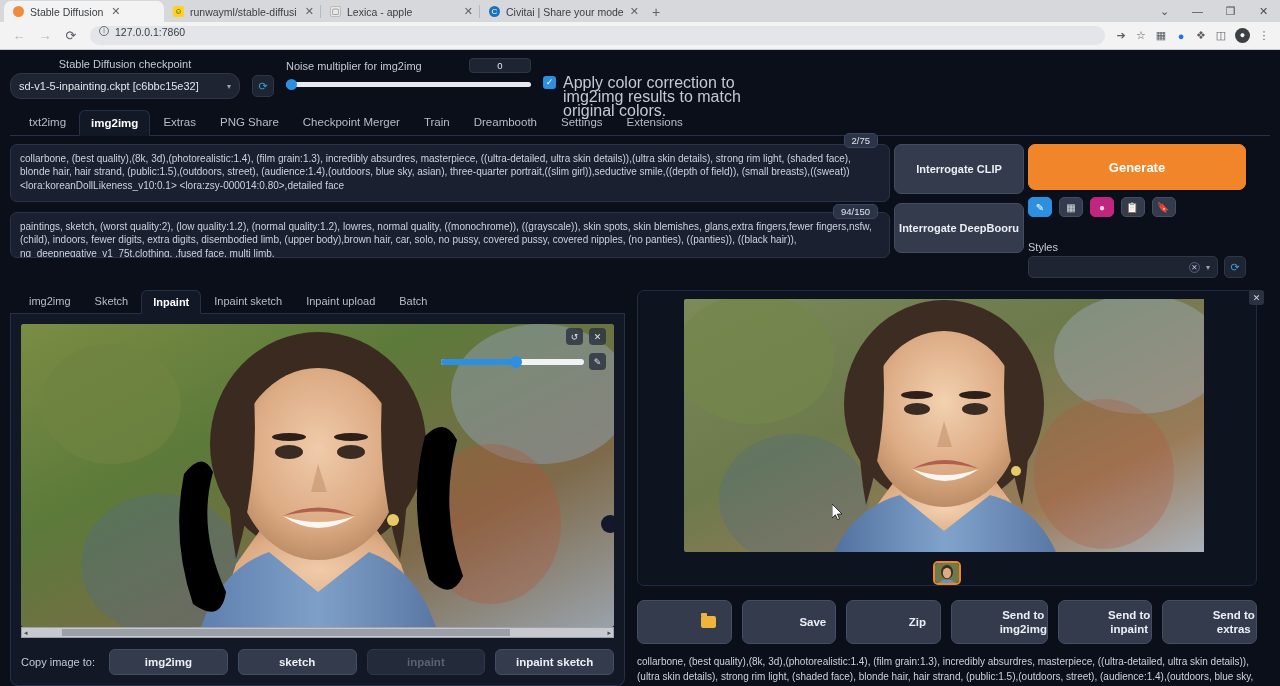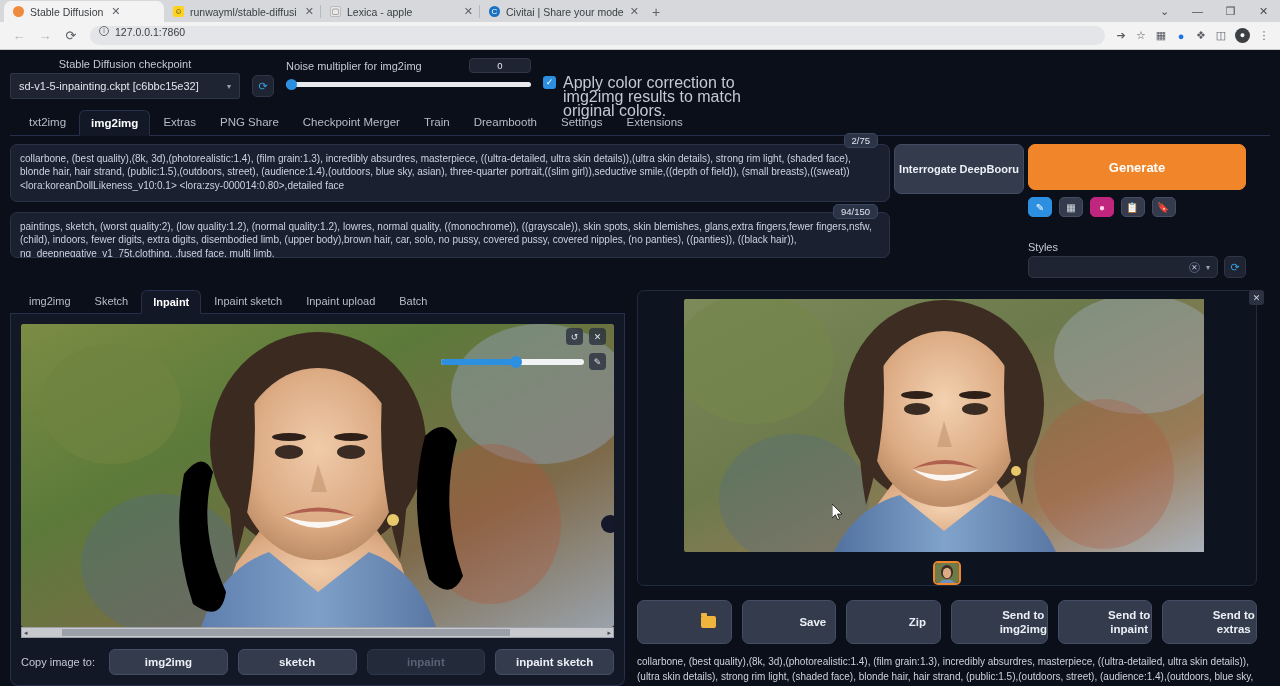--- a/index.html
+++ b/index.html
@@ -58,21 +58,21 @@
 
   
   #app { position:relative; width:1280px; height:636px; background:#0b0f19;
     padding:8px 10px 0 10px; }
   .lbl { font-size:11px; color:#c5c9d3; margin-bottom:3px; display:block; }
 
   
   #toprow { display:flex; align-items:flex-start; gap:12px; height:46px; }
   #ckpt-wrap { width:230px;text-align:center; }
   .select {
-    height:20px; background:#1f2433; border:1px solid #2f3648; border-radius:2px;
+    height:20px; background:#1f2433; border:1px solid #2f3648; border-radius:11px;
     display:flex; align-items:center; justify-content:space-between;
     padding:12px 8px; font-size:11px; color:#e2e5ec;
   }
   .caret { font-size:8px; color:#9aa0ad; }
   .iconbtn {
     width:22px; height:22px; border-radius:5px; background:#1f2433;
     border:1px solid #2f3648; display:flex; align-items:center;
     justify-content:center; font-size:11px; color:#35a7e8;
   }
   #noise-wrap { width:245px; }
@@ -314,20 +314,21 @@
 
   <div id="promptrow">
     <div id="prompts">
       <div class="tokbadge" id="tok1">2/75</div>
       <div class="promptbox" id="pbox1">collarbone, (best quality),(8k, 3d),(photorealistic:1.4), (film grain:1.3), incredibly absurdres, masterpiece, ((ultra-detailed, ultra skin details)),(ultra skin details), strong rim light, (shaded face), blonde hair, hair strand, (public:1.5),(outdoors, street), (audience:1.4),(outdoors, blue sky, asian), three-quarter portrait,((slim girl)),seductive smile,((depth of field)), (small breasts),((sweat)) &lt;lora:koreanDollLikeness_v10:0.1&gt; &lt;lora:zsy-000014:0.80&gt;,detailed face</div>
       <div class="tokbadge" id="tok2">94/150</div>
       <div class="promptbox" id="pbox2">paintings, sketch, (worst quality:2), (low quality:1.2), (normal quality:1.2), lowres, normal quality, ((monochrome)), ((grayscale)), skin spots, skin blemishes, glans,extra fingers,fewer fingers,nsfw,(child), indoors, fewer digits, extra digits, disembodied limb, (upper body),brown hair, car, solo, no pussy, covered pussy, covered nipples, (no panties), ((panties)), ((black hair)), ng_deepnegative_v1_75t,clothing, ,fused face, multi limb,</div>
     </div>
 
     <div id="interrogates">
+      <div class="gbtn" id="icl">Interrogate CLIP</div>
       <div class="gbtn" id="idb">Interrogate DeepBooru</div>
     </div>
 
     <div id="genpanel">
       <div id="generate">Generate</div>
       <div id="toolicons">
         <div class="tool t-blue">✎</div>
         <div class="tool">▦</div>
         <div class="tool t-pink">●</div>
         <div class="tool">📋</div>

